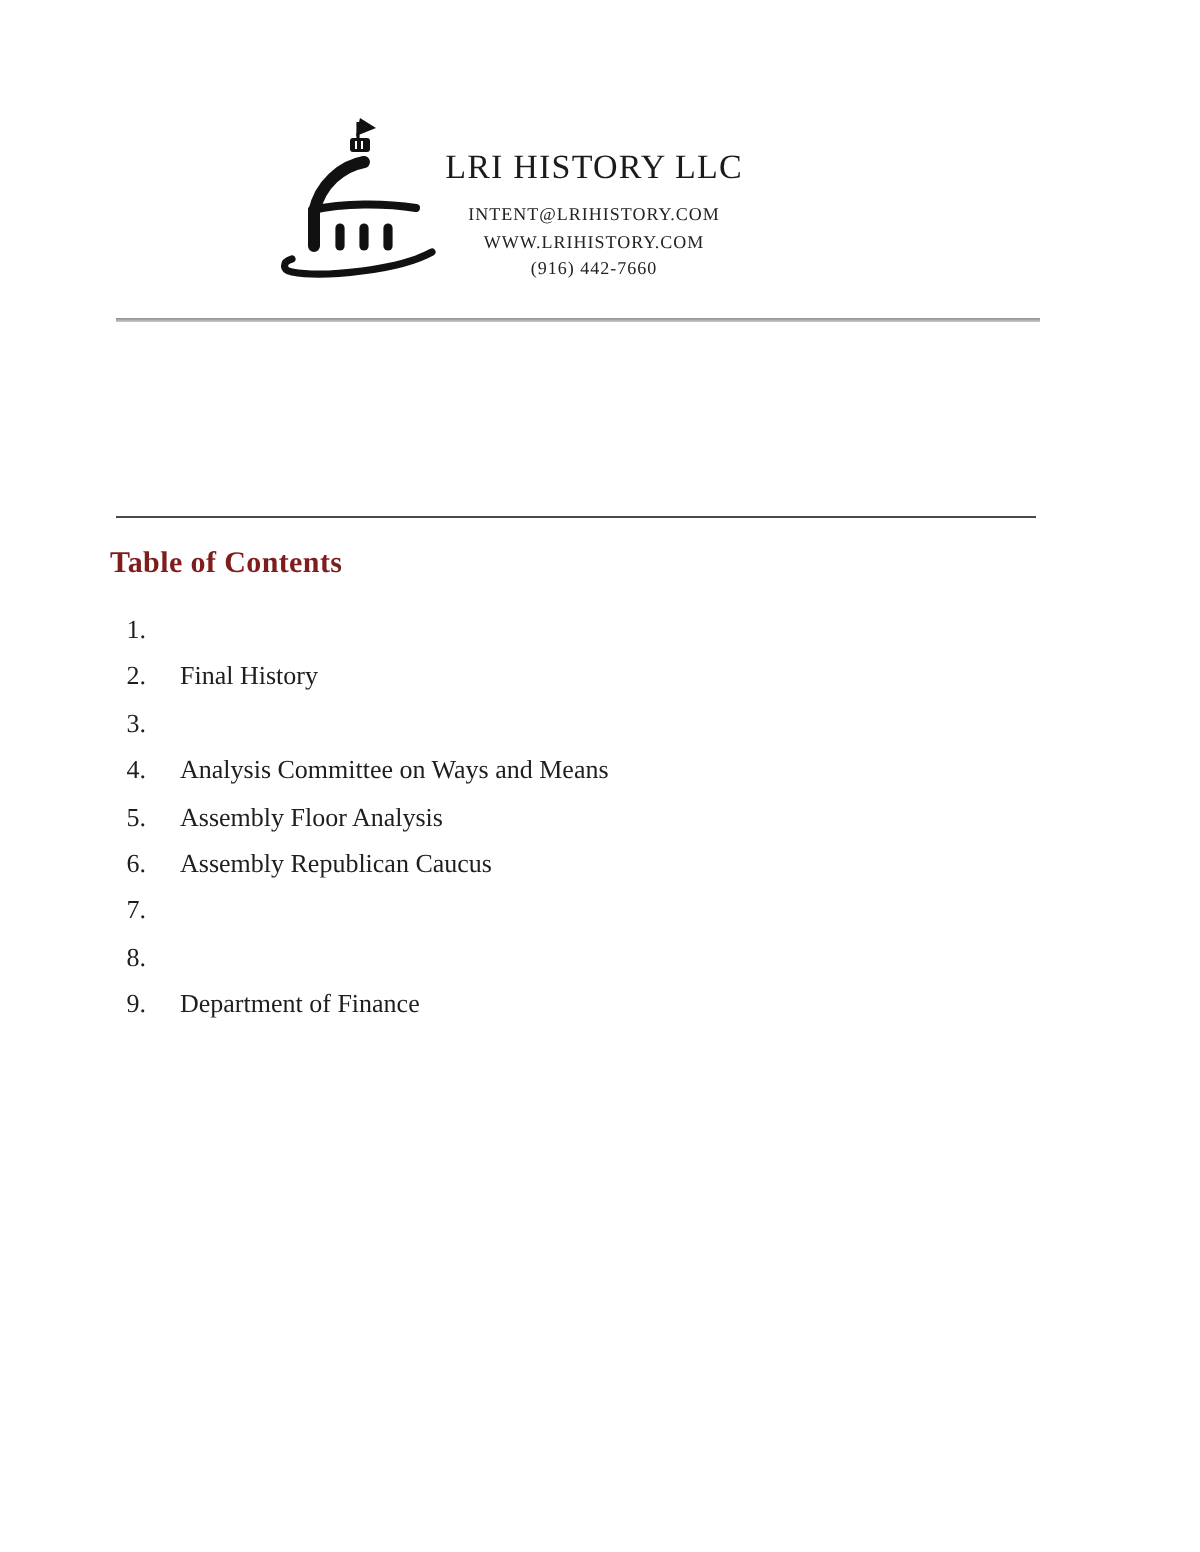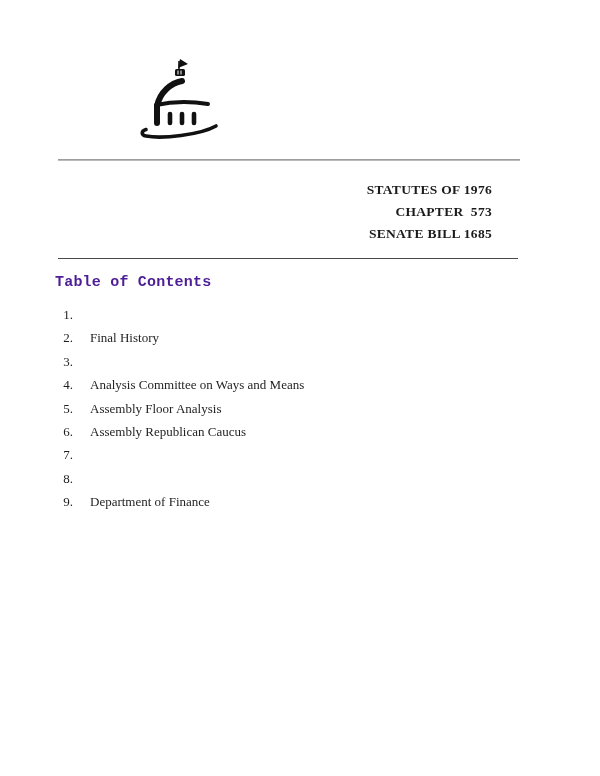--- a/index.html
+++ b/index.html
@@ -52,21 +52,21 @@
     font-weight: bold; font-size: 13.5px;
     line-height: 22px; letter-spacing: 0.3px;
     color: #1b1b1b;
   }
   .statute-line { white-space: pre; }
 
   
   .toc-heading {
     position: absolute; left: 55px; top: 274px;
     font-weight: bold; font-size: 15px;
-    color: #4c1d95; letter-spacing: 0.2px; font-family: Liberation Mono, monospace;
+    color: #7f1d1d; letter-spacing: 0.2px;
   }
   .toc-list {
     position: absolute; left: 0; top: 303px;
     width: 600px; list-style: none;
   }
   .toc-item {
     position: relative; height: 23.4px; line-height: 23.4px;
     font-size: 13px; color: #1e1e1e;
   }
   .toc-num {
@@ -94,28 +94,29 @@
 
     <path d="M18,48 C34,44.5 54,44.5 70,47" fill="none" stroke="#111" stroke-width="4" stroke-linecap="round"></path>
 
     <path d="M32,57 L32,66" stroke="#111" stroke-width="4.6" stroke-linecap="round"></path>
     <path d="M44,57 L44,66" stroke="#111" stroke-width="4.6" stroke-linecap="round"></path>
     <path d="M56,57 L56,66" stroke="#111" stroke-width="4.6" stroke-linecap="round"></path>
 
     <path d="M78,69 C62,78 24,82 8,79 C3,78 3,74 8,72.5" fill="none" stroke="#111" stroke-width="3.6" stroke-linecap="round"></path>
   </svg>
 
+  <div class="header-text">
+    <div class="company-name">LRI HISTORY LLC</div>
+    <div class="contact-line">INTENT@LRIHISTORY.COM</div>
+    <div class="contact-line">WWW.LRIHISTORY.COM</div>
+    <div class="contact-line">(916) 442-7660</div>
+  </div>
 
   <div class="rule-1"></div>
 
-  <div class="statute-block">
-    <div class="statute-line">STATUTES OF 1976</div>
-    <div class="statute-line">CHAPTER  573</div>
-    <div class="statute-line">SENATE BILL 1685</div>
-  </div>
 
   <div class="rule-2"></div>
 
   <div class="toc-heading">Table of Contents</div>
 
   <ol class="toc-list">
 
       <li class="toc-item">
         <span class="toc-num">1.</span>
       </li>

